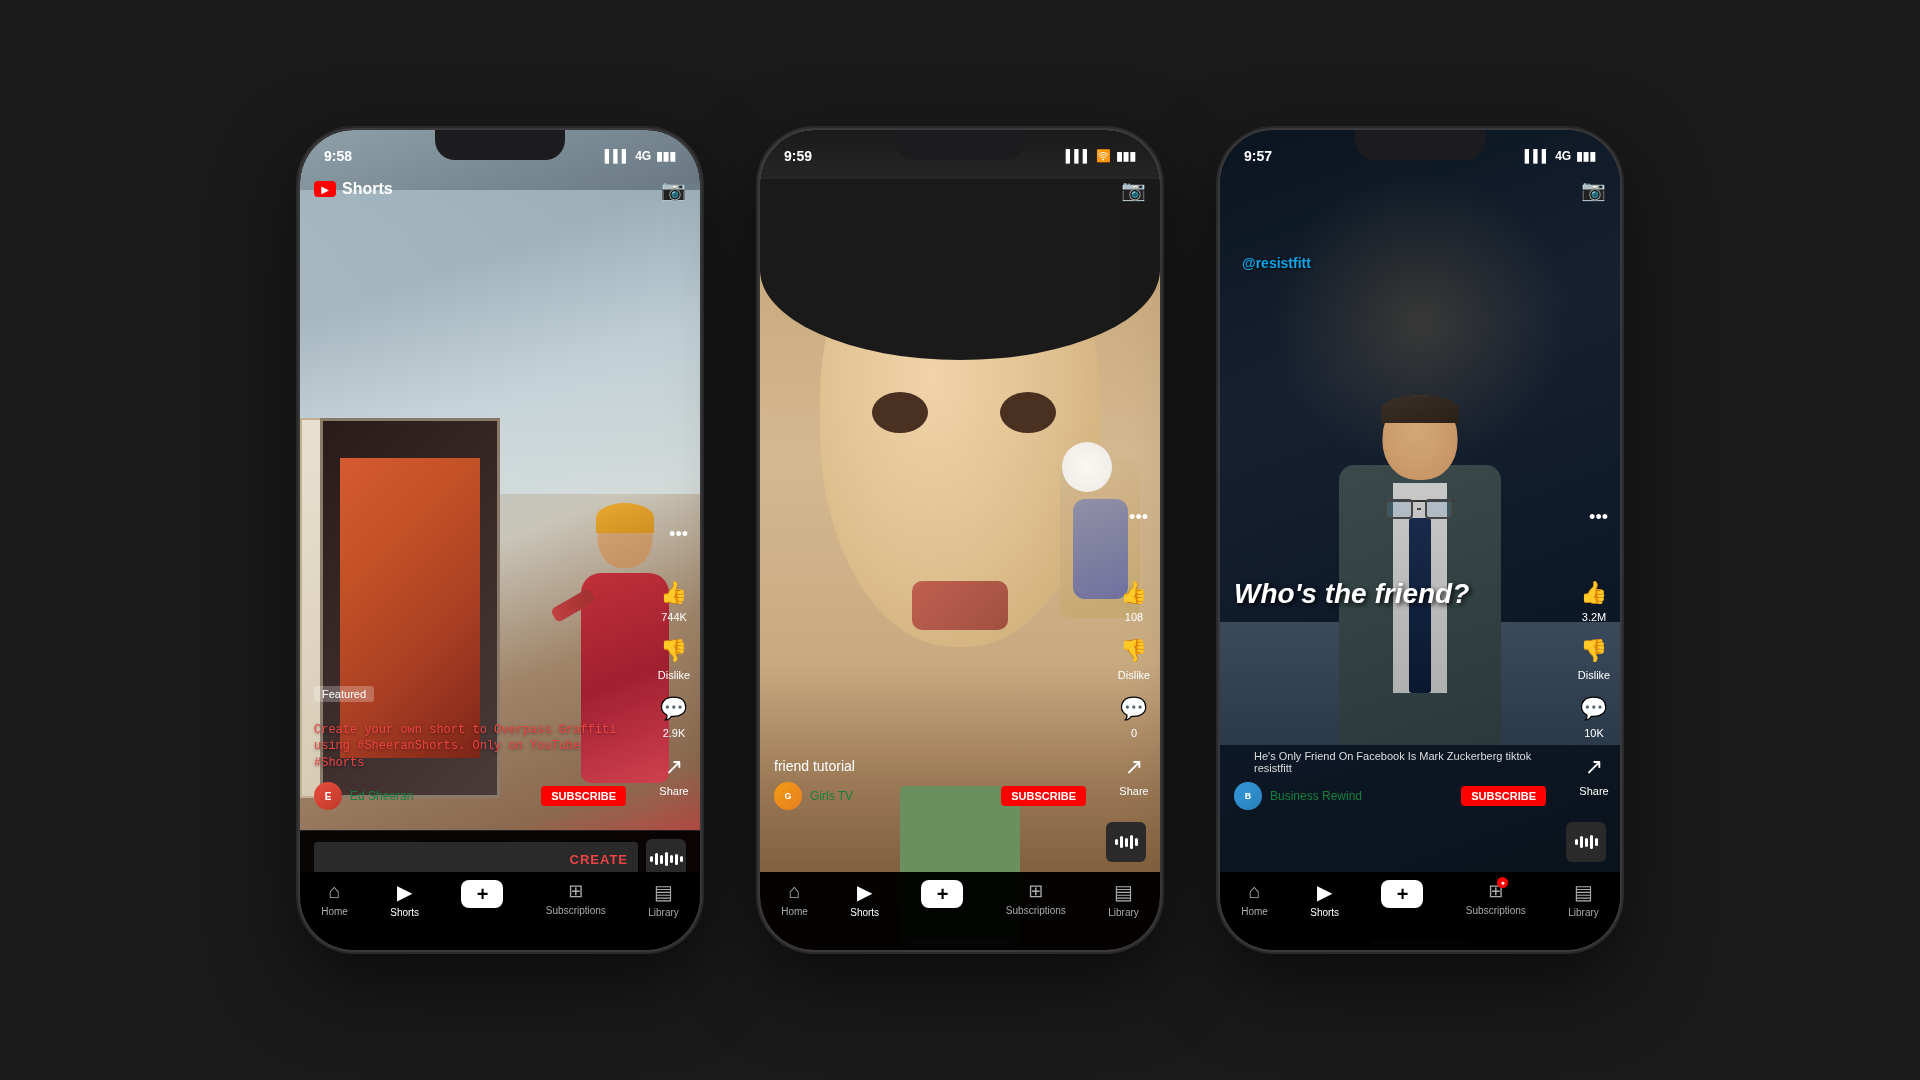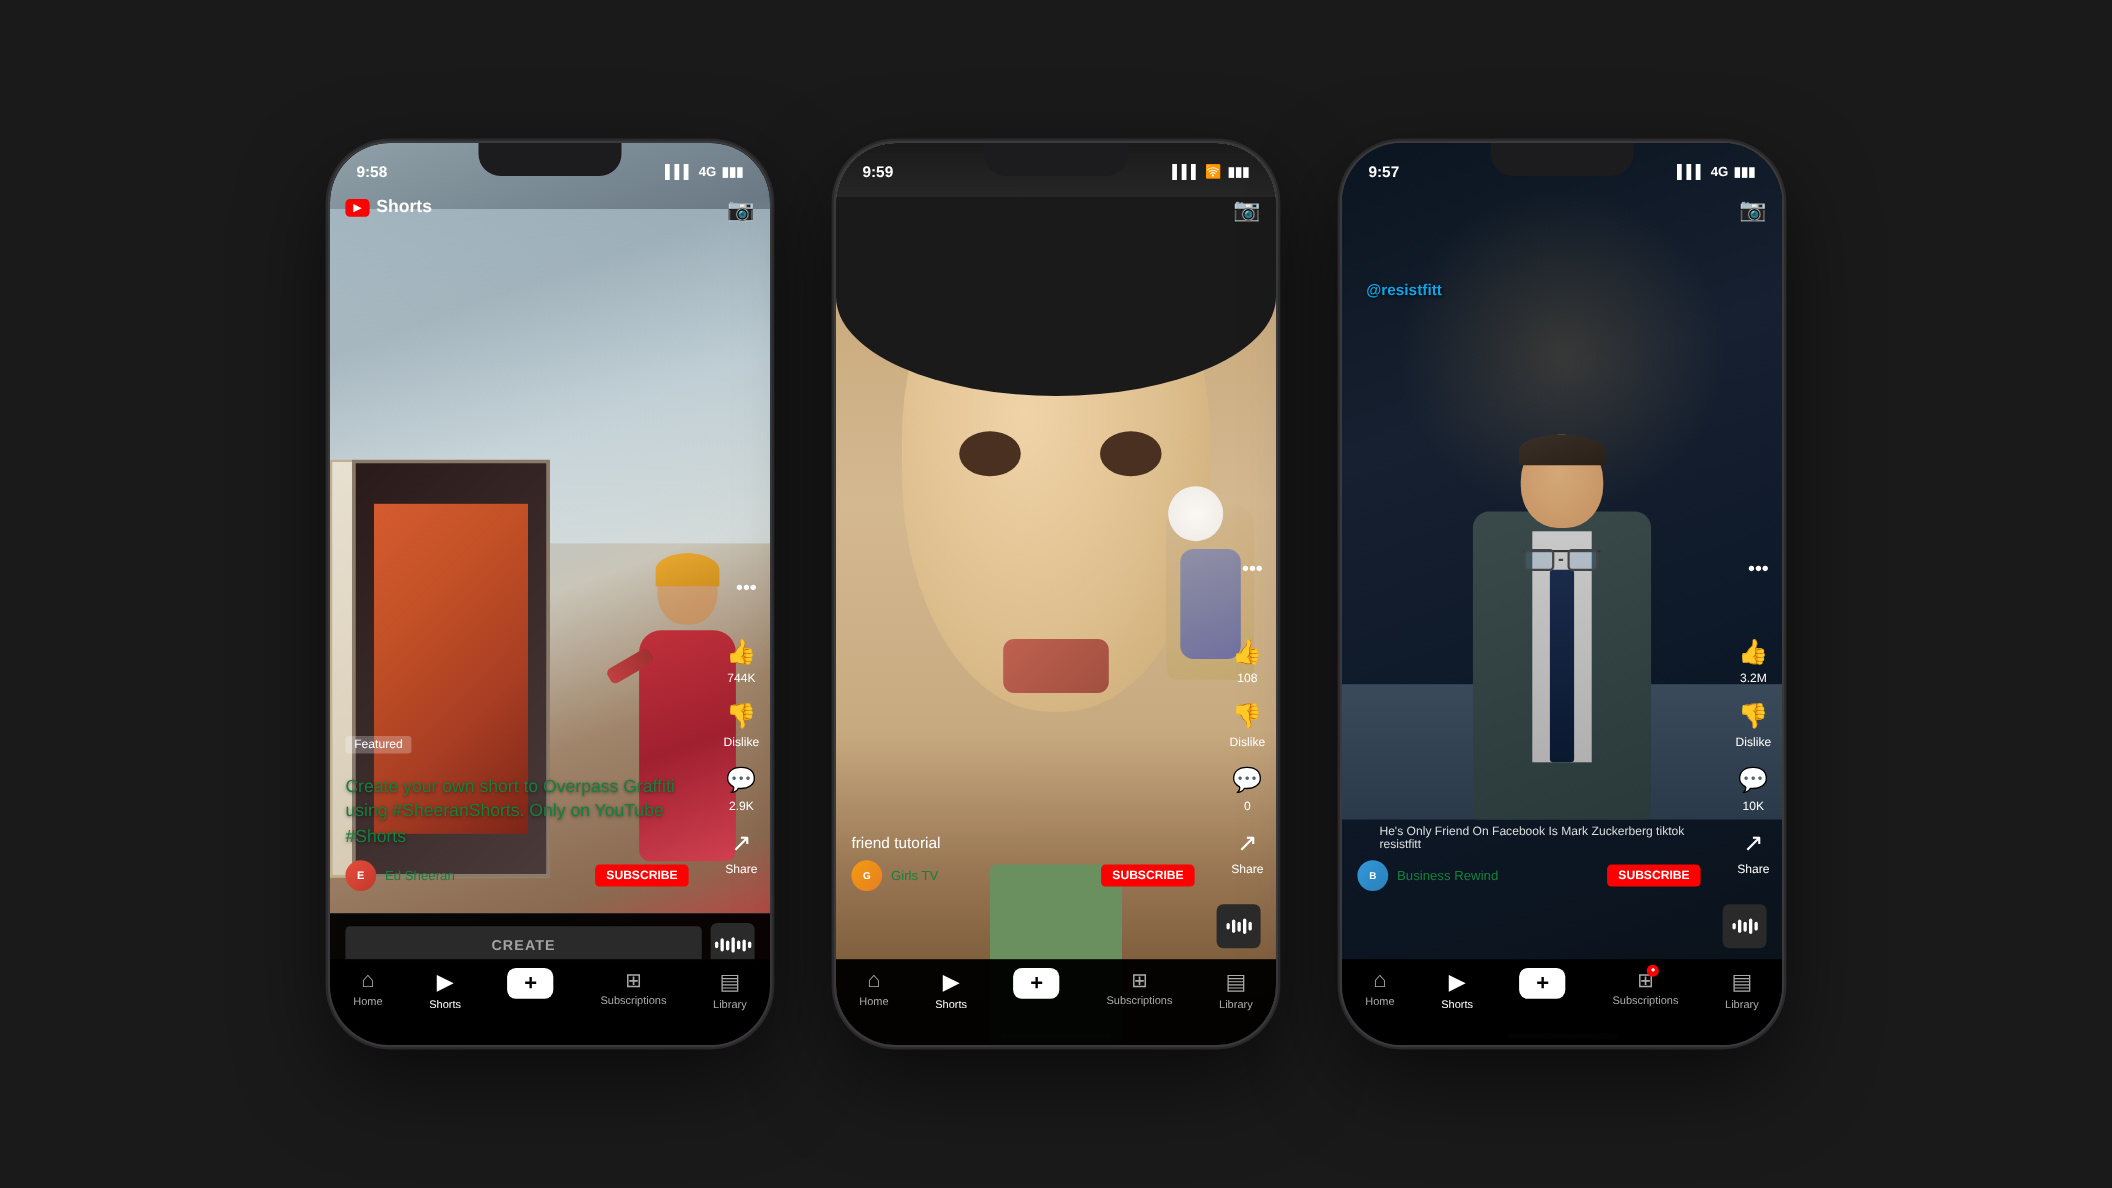--- a/index.html
+++ b/index.html
@@ -125,25 +125,26 @@
       background: rgba(255,255,255,0.25);
       color: white;
       font-size: 11px;
       padding: 2px 8px;
       border-radius: 3px;
       margin-bottom: 20px;
     }
 
     
     .video-title {
-      color: #15803d;
-      font-size: 16px;
+      color: #ef4444;
+      font-size: 12px;
       line-height: 1.4;
       margin-bottom: 10px;
       text-shadow: 0 1px 3px rgba(0,0,0,0.5);
+      font-family: Liberation Mono, monospace;
     }
 
     
     .channel-row {
       display: flex;
       align-items: center;
       gap: 8px;
     }
     .channel-name {
       color: #15803d;
@@ -175,24 +176,24 @@
       display: flex;
       align-items: center;
       padding: 8px 14px;
       gap: 8px;
     }
     .create-input {
       flex: 1;
       background: #2a2a2a;
       border: none;
       border-radius: 4px;
-      color: #a3a3a3;
+      color: #ef4444;
       font-size: 13px;
       font-weight: 700;
-      text-align: center;
+      text-align: right;
       padding: 10px;
       letter-spacing: 1px;
     }
     .sound-icon-btn {
       width: 40px; height: 40px;
       background: #2a2a2a;
       border-radius: 6px;
       display: flex; align-items: center; justify-content: center;
       color: white;
       font-size: 16px;
@@ -592,20 +593,21 @@
       <span class="status-time">9:57</span>
       <div class="status-icons">
         <span>▌▌▌</span>
         <span>4G</span>
         <span>▮▮▮</span>
       </div>
     </div>
 
     <div style="position:absolute;top:125px;left:22px;color:#0ea5e9;font-size:14px;font-weight:600;z-index:5;text-shadow:1px 1px 3px rgba(0,0,0,0.8);">@resistfitt</div>
 
+    <div style="position:absolute;bottom:340px;left:14px;right:60px;color:white;font-size:28px;font-weight:900;text-shadow:2px 2px 5px rgba(0,0,0,0.9);z-index:5;font-style:italic;line-height:1.1;">Who's the friend?</div>
 
     <div class="camera-icon-top">📷</div>
 
     <div style="position:absolute;top:46%;right:12px;color:white;font-size:18px;z-index:5;">•••</div>
 
     <div class="side-actions">
       <div class="action-btn">
         <div class="action-icon">👍</div>
         <span class="action-count">3.2M</span>
       </div>

